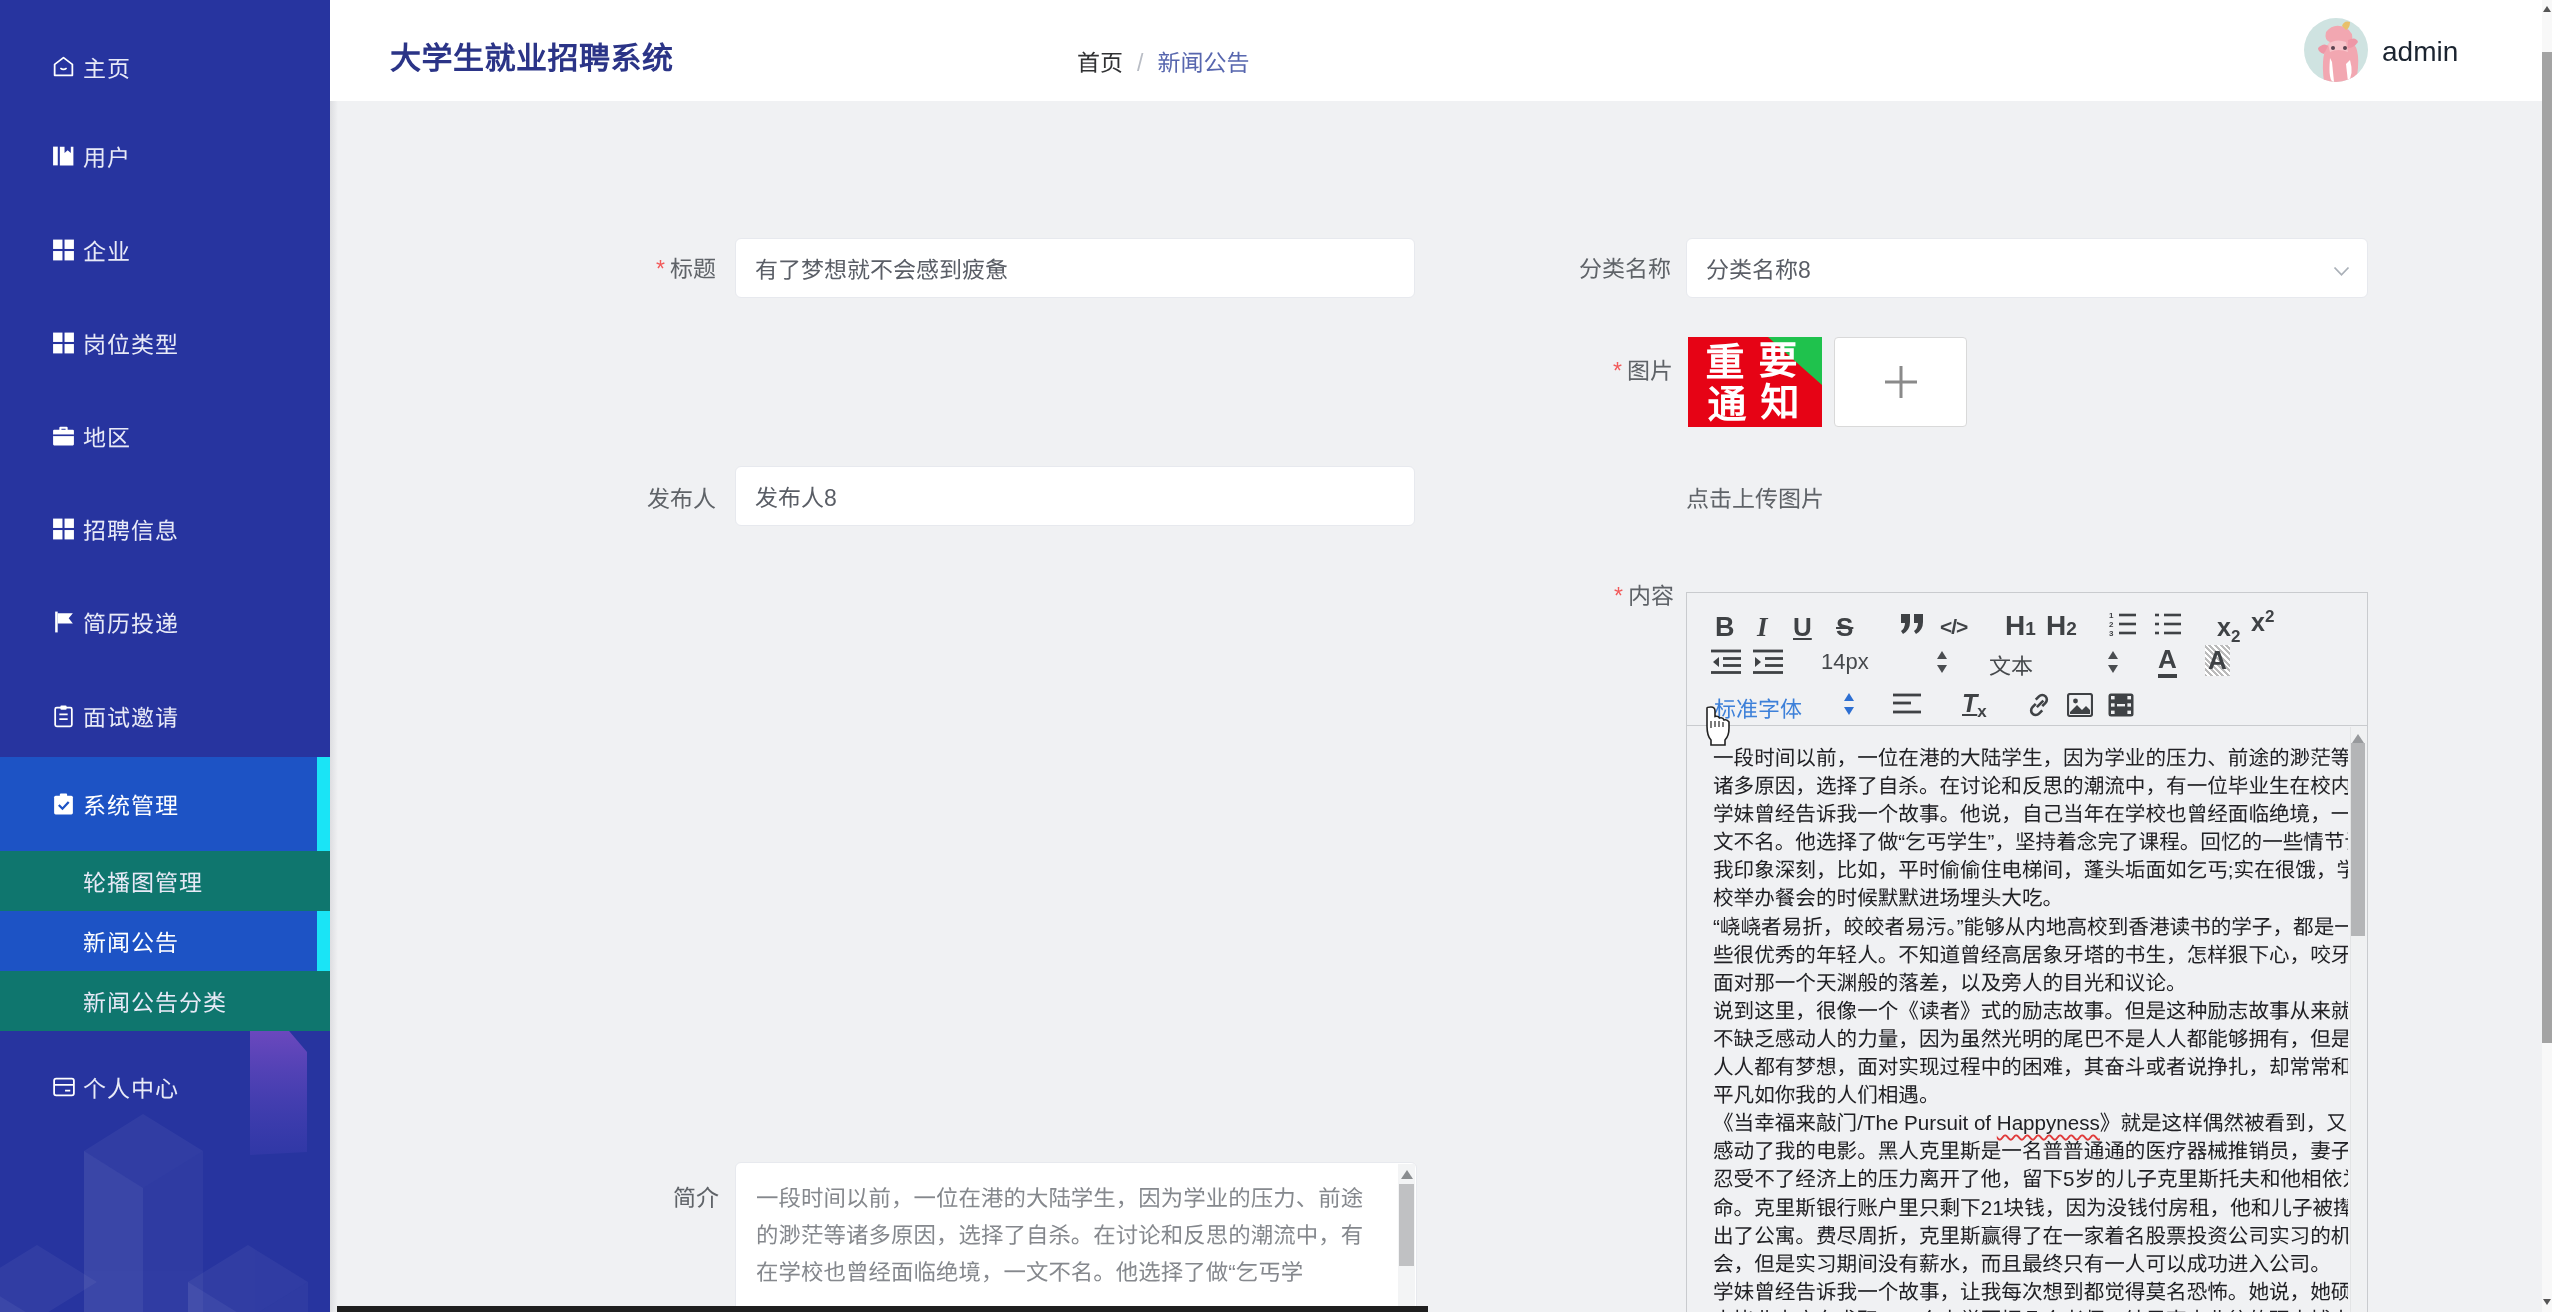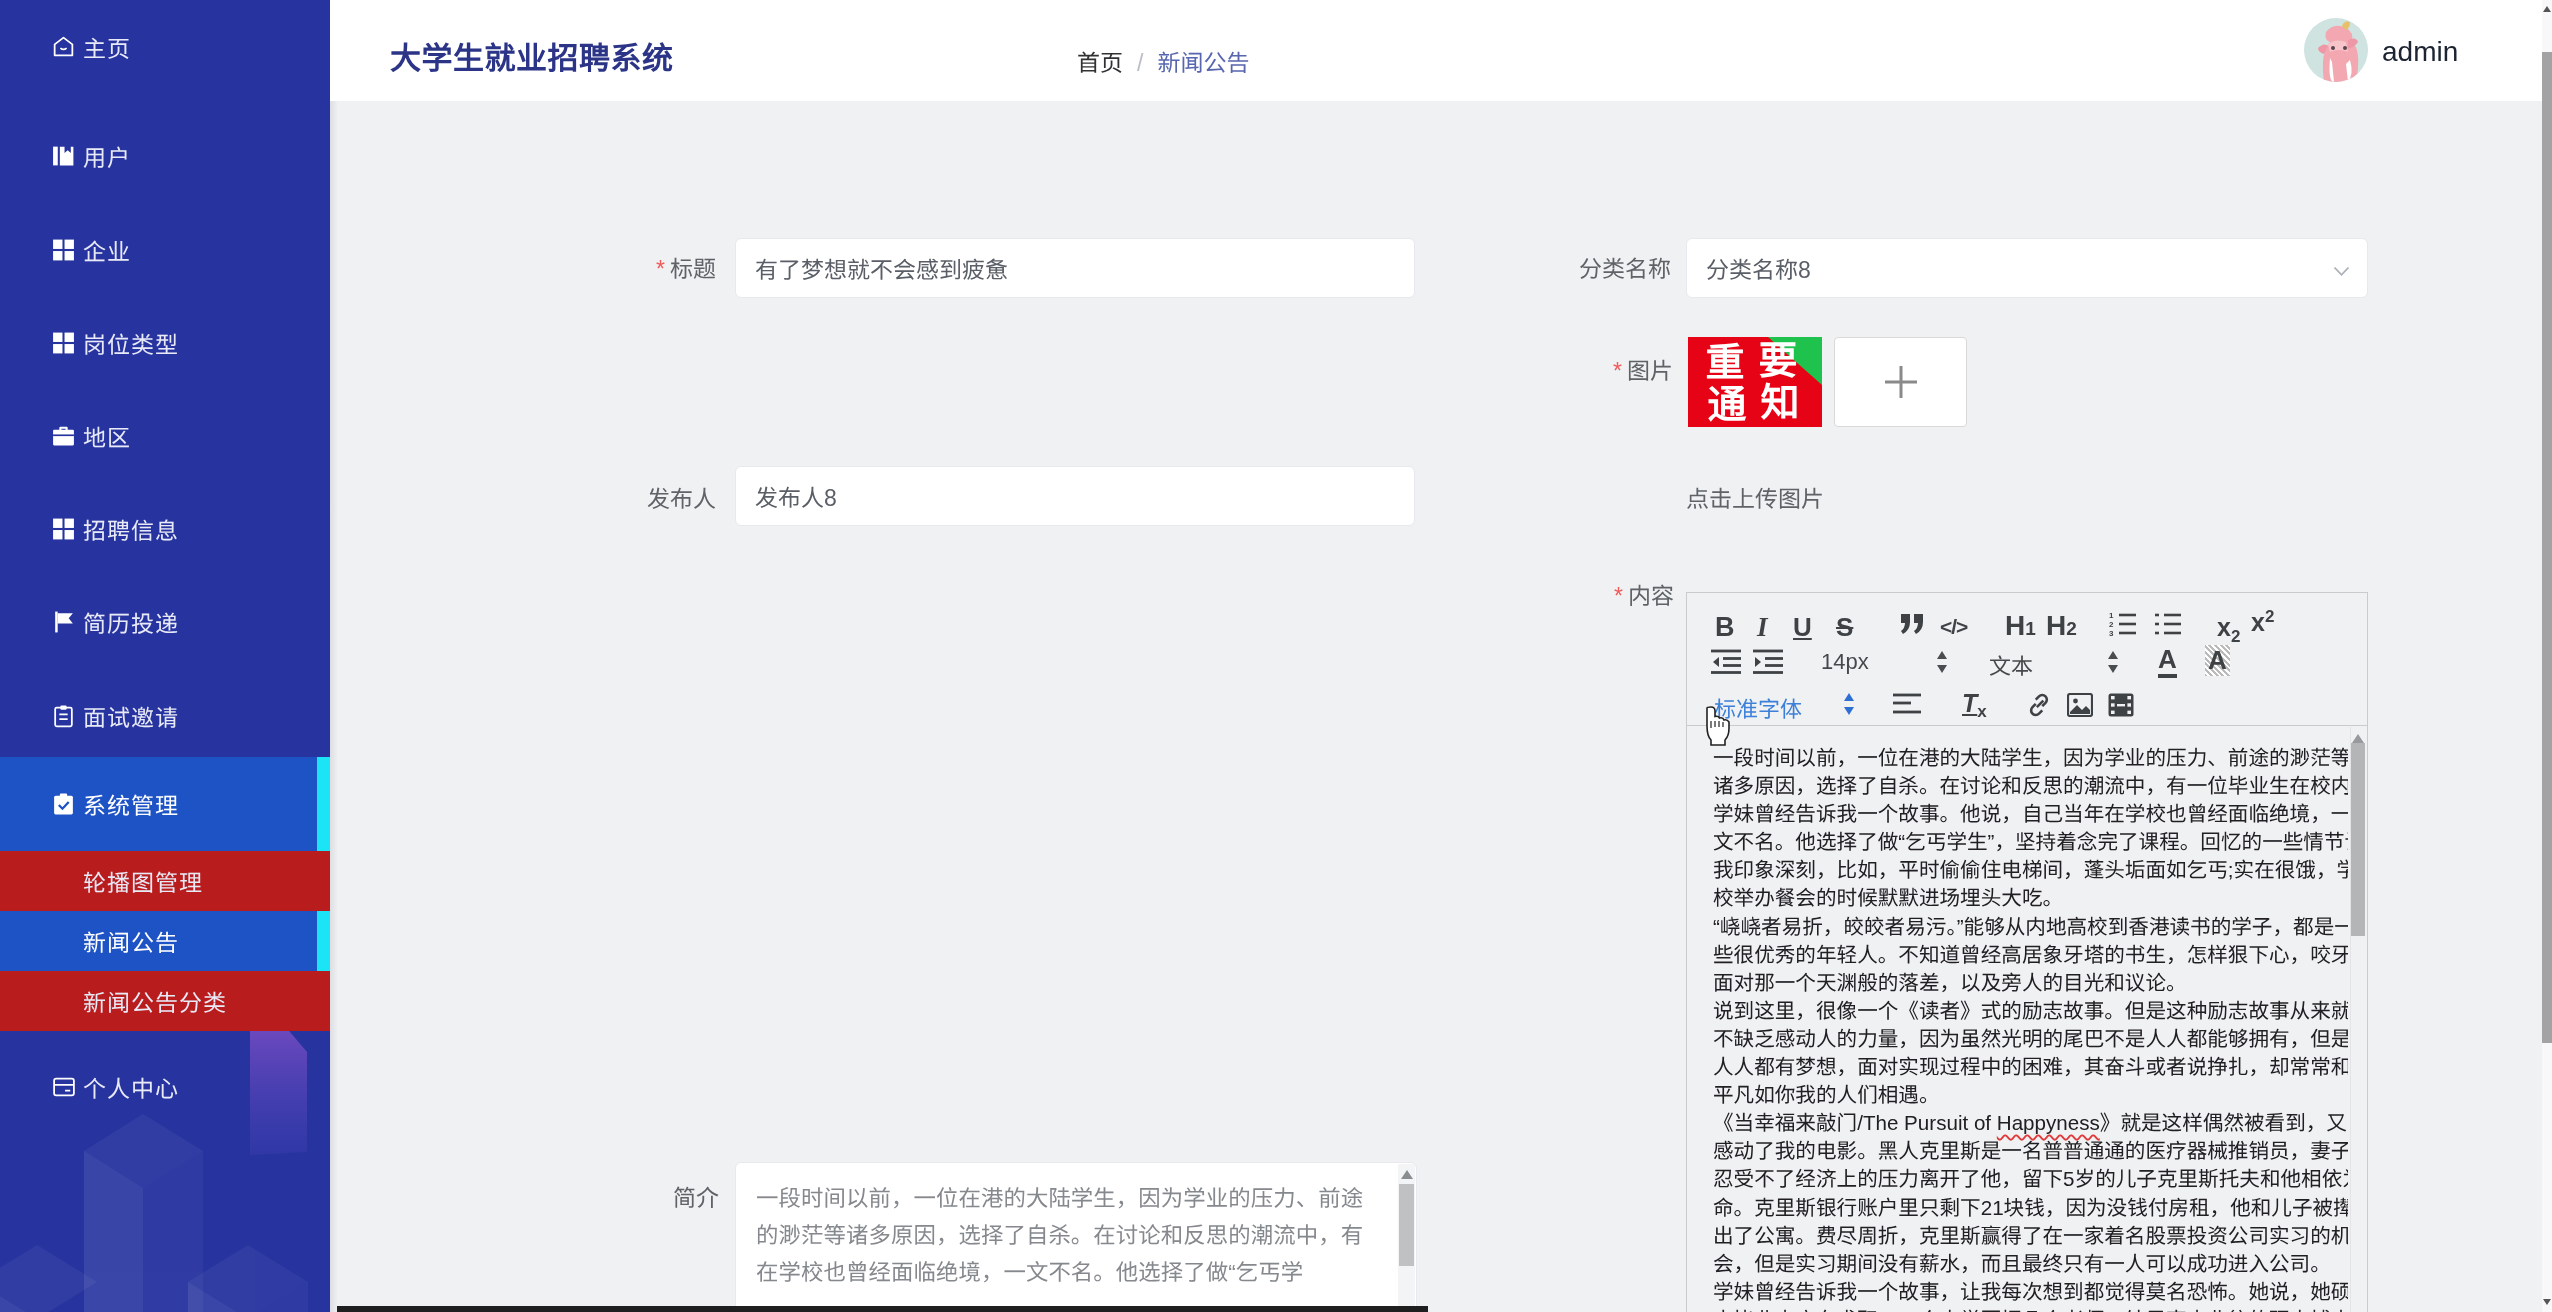--- a/index.html
+++ b/index.html
@@ -6,21 +6,21 @@
   * { margin:0; padding:0; box-sizing:border-box; }
   html,body { width:2552px; height:1312px; overflow:hidden; }
   body { font-family:"Liberation Sans", sans-serif; background:#f0f1f3; position:relative; }
   .abs { position:absolute; }
 
   
   #sidebar { position:absolute; left:0; top:0; width:330px; height:1312px; background:#27349f; overflow:hidden; }
   .mi { position:absolute; left:0; width:330px; height:94px; }
   .mi .txt { position:absolute; left:83px; top:50%; transform:translateY(-50%); color:#e8eaf7; font-size:23px; letter-spacing:1px; white-space:nowrap; }
   .mi svg { position:absolute; left:51px; top:50%; transform:translateY(-50%); }
-  .sub { position:absolute; left:0; width:330px; height:60px; background:#b91c1c; }
+  .sub { position:absolute; left:0; width:330px; height:60px; background:#0f766e; }
   .sub .txt { position:absolute; left:83px; top:50%; transform:translateY(-50%); color:#e8eaf7; font-size:23px; letter-spacing:1px; white-space:nowrap; }
   .sel { background:#1d53c5; }
   .cyan { position:absolute; right:0; top:0; width:13px; height:100%; background:#1ae4f6; }
 
   
   #header { position:absolute; left:330px; top:0; width:2212px; height:101px; background:#fff; }
   #htitle { position:absolute; left:60px; top:33px; font-size:31px; font-weight:bold; color:#2b3487; letter-spacing:0.5px; }
   #bread { position:absolute; left:747px; top:44px; font-size:23px; }
   #bread b { color:#303133; font-weight:normal; }
   #bread .sep { color:#b9bdc5; margin:0 14px; }
@@ -67,21 +67,21 @@
       <polygon points="84,161 143,198 143,322 84,322"></polygon>
       <polygon points="-23,292 37,329 37,322 -23,322"></polygon>
       <polygon points="188,292 248,329 248,322 188,322"></polygon>
     </g>
     <g fill="#ffffff" opacity="0.04">
       <polygon points="203,161 143,198 143,322 203,322"></polygon>
       <polygon points="308,292 248,329 248,322 308,322"></polygon>
     </g>
   </svg>
 
-  <div class="mi" style="top:0;">
+  <div class="mi" style="top:20px;">
     <svg width="25" height="25" viewBox="0 0 24 24" fill="none" stroke="#fff" stroke-width="1.7">
         <path d="M3.5 9.5 L12 3 L20.5 9.5 L20.5 20 L3.5 20 Z" stroke-linejoin="round"></path>
         <path d="M9 13 q3 2.6 6 0" stroke-width="1.5"></path>
       </svg>
     <span class="txt">主页</span>
   </div>
   <div class="mi" style="top:109px;">
     <svg width="25" height="25" viewBox="0 0 24 24" fill="#fff">
         <rect x="2" y="3" width="4.5" height="18"></rect>
         <path d="M8.5 3 L21.5 3 L21.5 21 L8.5 21 Z M13 3 L13 9 L16 6.4 L19 9 L19 3 Z" fill-rule="evenodd"></path>

